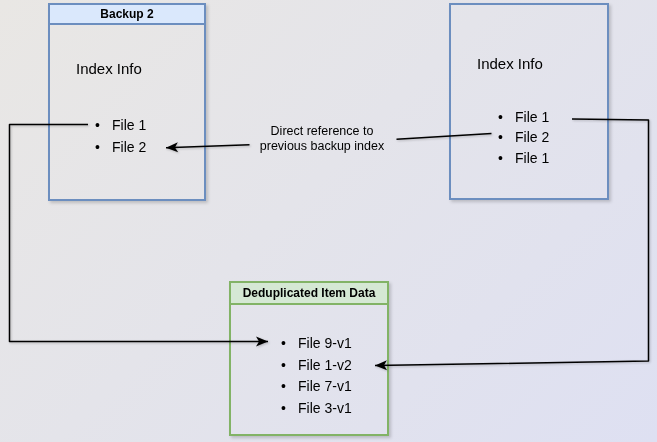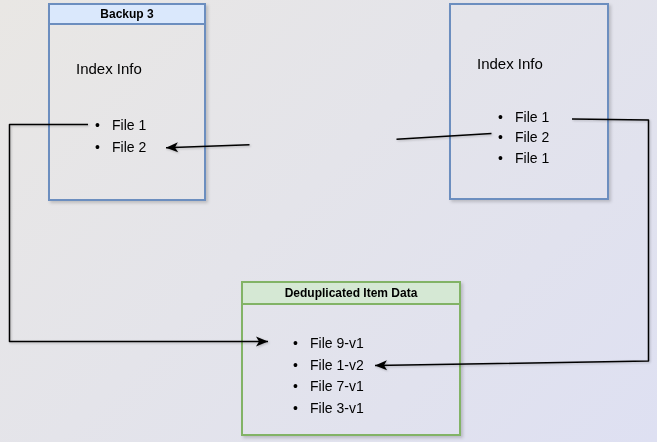--- a/index.html
+++ b/index.html
@@ -47,21 +47,21 @@
     line-height: 19px;
   }
   .green .box-header {
     background: #d5e8d4;
     border-bottom: 2px solid #82b366;
     height: 22px;
     line-height: 21px;
   }
   #backup1-box { left: 48px; top: 3px; width: 158px; height: 198px; }
   #backup2-box { left: 449px; top: 3px; width: 160px; height: 197px; }
-  #dedup-box   { left: 241px; top: 281px; width: 220px; height: 155px; }
+  #dedup-box   { left: 229px; top: 281px; width: 160px; height: 155px; }
 
   .index-info {
     position: absolute;
     font-size: 15px;
     white-space: nowrap;
     text-align: center;
   }
   #backup1-box .index-info { left: 26px; top: 55px; }
   #backup2-box .index-info { left: 26px; top: 50px; }
 
@@ -95,21 +95,21 @@
     pointer-events: none;
     filter: drop-shadow(1.5px 1.5px 1px rgba(0,0,0,0.22));
   }
 </style>
 </head>
 <body>
 
 <div class="canvas">
 
   <div class="box blue" id="backup1-box">
-    <div class="box-header">Backup 3</div>
+    <div class="box-header">Backup 2</div>
     <div class="index-info">Index Info</div>
     <div class="file-list">
       <div class="file-item">
         <span class="bullet">•</span>
         <span>File 1</span>
       </div>
       <div class="file-item">
         <span class="bullet">•</span>
         <span>File 2</span>
       </div>
@@ -149,20 +149,24 @@
         <span class="bullet">•</span>
         <span>File 7-v1</span>
       </div>
       <div class="file-item">
         <span class="bullet">•</span>
         <span>File 3-v1</span>
       </div>
     </div>
   </div>
 
+  <div class="edge-label">
+    <span>Direct reference to</span><br>
+    <span>previous backup index</span>
+  </div>
 
   <svg class="arrow-layer" width="657" height="442" viewBox="0 0 657 442" xmlns="http://www.w3.org/2000/svg">
     <defs>
       <marker id="arrowhead" markerUnits="userSpaceOnUse" markerWidth="14" markerHeight="12" refX="12.5" refY="5.5" orient="auto">
         <path d="M0.5,0.5 L12.5,5.5 L0.5,10.5 L3.5,5.5 Z" fill="#000000"></path>
       </marker>
     </defs>
     <path d="M 88 124.5 L 9.5 124.5 L 9.5 341.5 L 268 341.5" fill="none" stroke="#000000" stroke-width="1.5" stroke-linejoin="round" marker-end="url(#arrowhead)"></path>
     <path d="M 572 119 L 648.5 120 L 648.5 361 L 375 365.5" fill="none" stroke="#000000" stroke-width="1.5" stroke-linejoin="round" marker-end="url(#arrowhead)"></path>
     <path d="M 491.5 133.5 L 396.5 139.2" fill="none" stroke="#000000" stroke-width="1.5"></path>

